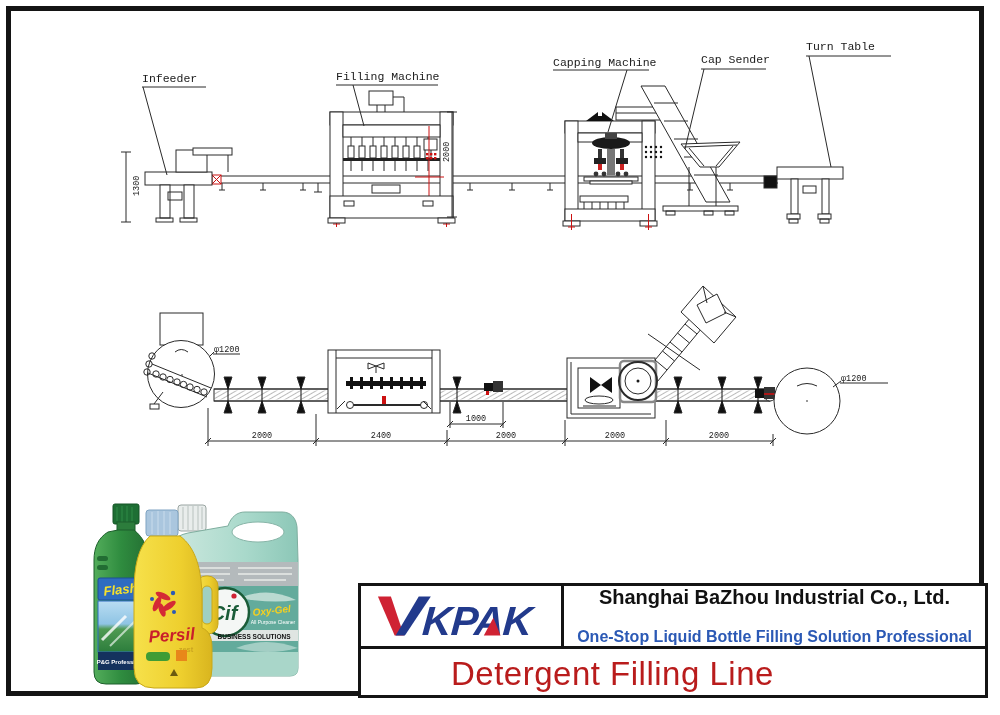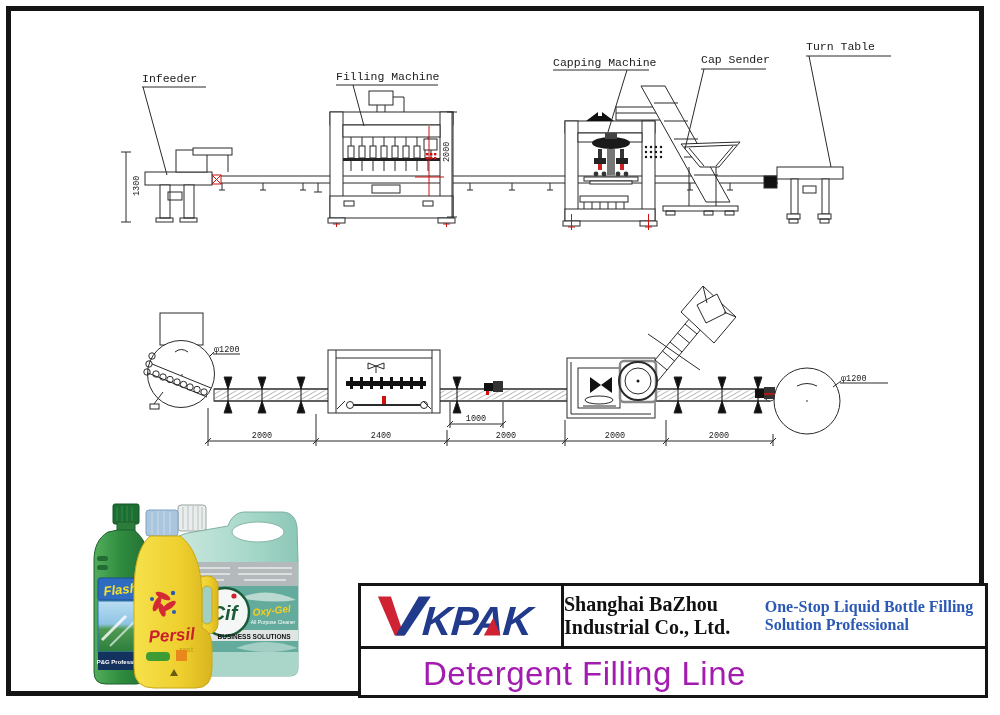--- a/index.html
+++ b/index.html
@@ -9,26 +9,26 @@
         border:5px solid #141414;box-sizing:border-box;}
   svg text{user-select:none;}
   .cadlabel{font-family:"Liberation Mono",monospace;font-size:11.5px;fill:#1a1a1a;}
   .dimtext{font-family:"Liberation Mono",monospace;font-size:8.5px;fill:#1a1a1a;}
   
   .tblock{position:absolute;left:358px;top:583px;width:630px;height:115px;
         border:3px solid #141414;box-sizing:border-box;background:#fff;}
   .tb-row1{display:flex;height:60px;border-bottom:3px solid #141414;}
   .tb-logo-cell{width:200px;border-right:3px solid #141414;display:flex;
         align-items:center;justify-content:center;}
-  .tb-company-cell{flex:1;display:flex;flex-direction:row;align-items:center;
-        justify-content:space-between;line-height:1.15;font-family:Liberation Serif, serif;}
+  .tb-company-cell{flex:1;display:flex;flex-direction:column;align-items:center;
+        justify-content:space-between;line-height:1.15;}
   .tb-company{font-size:20px;font-weight:bold;color:#111;}
   .tb-tagline{font-size:16px;font-weight:bold;color:#2b59b5;}
   .tb-row2{height:49px;display:flex;align-items:center;}
-  .tb-title{font-size:33px;color:#a21caf;padding-left:62px;letter-spacing:0.5px;}
+  .tb-title{font-size:33px;color:#b91c1c;padding-left:90px;letter-spacing:0.5px;}
 </style>
 </head>
 <body>
 
 <div class="page">
   <div class="outer-border"></div>
 
   <svg width="1000" height="715" viewBox="0 0 1000 715" style="position:absolute;left:0;top:0;">
     <defs>
       <pattern id="hatch" width="4" height="10" patternUnits="userSpaceOnUse" patternTransform="rotate(60)">

